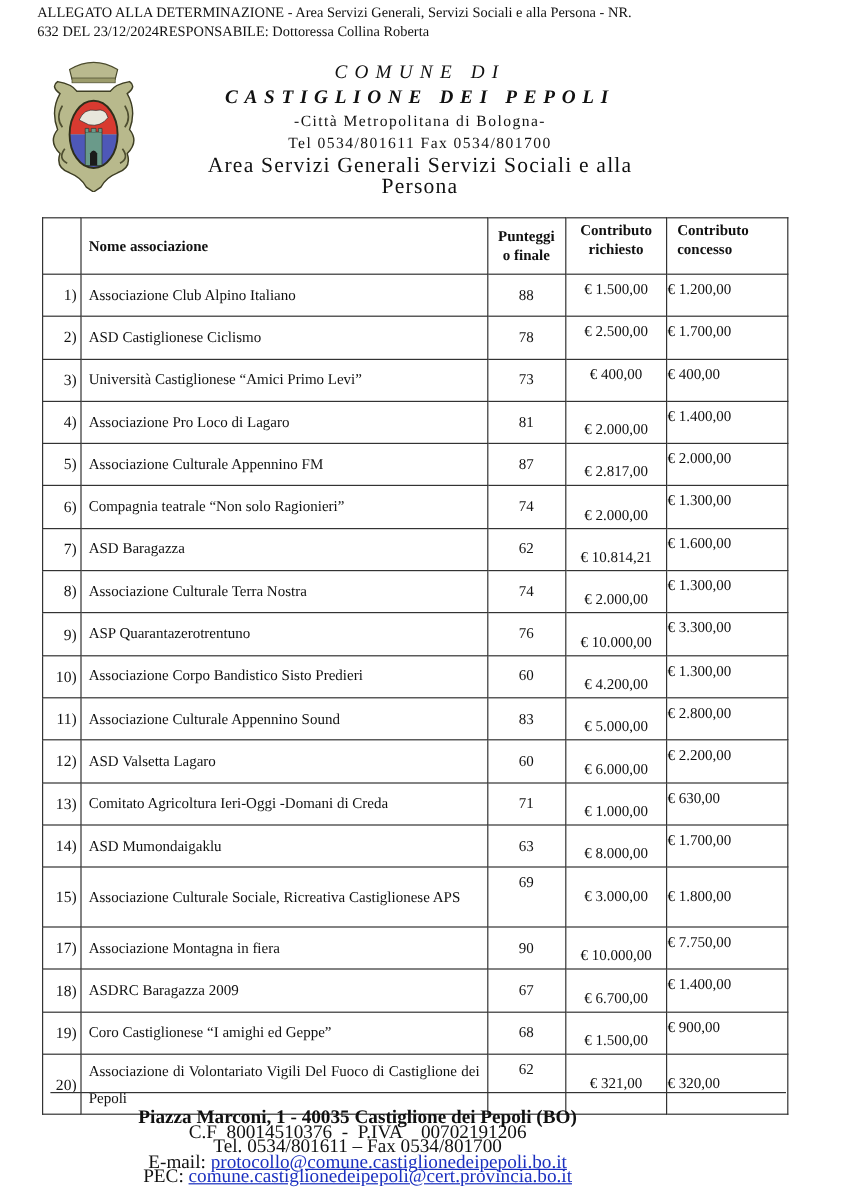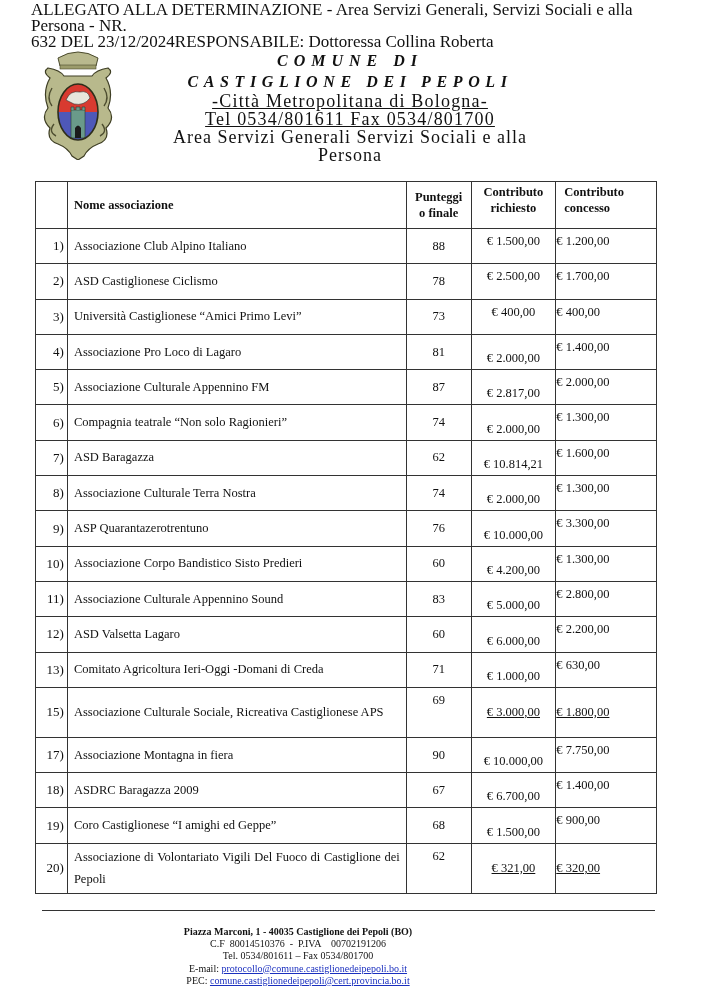--- a/index.html
+++ b/index.html
@@ -1,24 +1,24 @@
 <!DOCTYPE html>
 <html><head>
 <meta charset="utf-8">
 <style>
   html, body { margin: 0; padding: 0; background: #ffffff; }
   body { width: 707px; height: 1000px; position: relative; overflow: hidden;
          font-family: "Liberation Serif", serif; color: #111; }
   .top-header { position: absolute; left: 31px; top: 2px; width: 650px;
-                font-size: 17px; line-height: 16px; }
+                font-size: 12px; line-height: 16px; }
   .crest { position: absolute; left: 40px; top: 48px; width: 76px; height: 112px; }
   .letterhead { position: absolute; left: 150px; top: 50px; width: 400px; text-align: center; }
-  .lh-line1 { font-size: 16px; font-style: italic; font-weight: bold; letter-spacing: 6px; line-height: 21px; }
+  .lh-line1 { font-size: 16px; font-style: italic; font-weight: normal; letter-spacing: 6px; line-height: 21px; }
   .lh-line2 { font-size: 16px; font-style: italic; font-weight: bold; letter-spacing: 5.6px; line-height: 21px; }
-  .lh-sub { font-size: 18px; letter-spacing: 1.2px; line-height: 18px; text-decoration: underline; }
+  .lh-sub { font-size: 13px; letter-spacing: 1.2px; line-height: 18px; }
   .lh-area { font-size: 18px; letter-spacing: 1px; line-height: 18px; }
 
   table.assoc { position: absolute; left: 35px; top: 181px; width: 622px;
                 border-collapse: collapse; font-size: 12.5px; }
   table.assoc td, table.assoc th { border: 1px solid #333; padding: 0; }
   table.assoc th { font-weight: bold; font-size: 12.5px; line-height: 16px; }
   .c-idx { width: 28px; text-align: right; padding-right: 3px !important; font-size: 13px; }
   .c-name { width: 328px; text-align: left; padding-left: 6px !important; padding-right: 6px !important; }
   .c-score { width: 64px; text-align: center; }
   .c-req { width: 84px; text-align: center; }
@@ -27,25 +27,25 @@
   th.h-name { text-align: left; }
   th.h-score { vertical-align: middle; }
   th.h-req { vertical-align: top; padding-top: 2px !important; }
   th.h-conc { vertical-align: top; text-align: left; padding-left: 8px !important; padding-top: 2px !important; }
   tr.row td { height: 29.3px; }
   tr.row.tall td { height: 44px; }
   td.v-top { vertical-align: top; padding-top: 5px !important; }
   td.v-mid { vertical-align: middle; }
   td.v-low { vertical-align: bottom; padding-bottom: 3px !important; }
   td.c-name.just { text-align: justify; text-align-last: left; line-height: 22px; }
-  .rowtall-mid td.c-req, .rowtall-mid td.c-conc { vertical-align: middle; text-decoration: underline; }
+  .rowtall-mid td.c-req, .rowtall-mid td.c-conc { vertical-align: middle; }
 
   .footer-rule { position: absolute; left: 42px; top: 910px; width: 613px; border-top: 1px solid #333; }
   .footer { position: absolute; left: 0; top: 926px; width: 596px; text-align: center;
-            font-size: 10px; line-height: 12.2px; }
+            font-size: 16px; line-height: 12.2px; }
   .footer .f-addr { font-weight: bold; }
   .footer a { color: #1a2fbf; text-decoration: underline; }
 </style>
 </head>
 <body>
 
 <div class="top-header">
   <div>ALLEGATO ALLA DETERMINAZIONE - Area Servizi Generali, Servizi Sociali e alla Persona - NR.</div>
   <div>632 DEL 23/12/2024RESPONSABILE: Dottoressa Collina Roberta</div>
 </div>
@@ -186,20 +186,27 @@
       <td class="c-req v-low">€ 6.000,00</td>
       <td class="c-conc v-top">€ 2.200,00</td>
     </tr>
     <tr class="row">
       <td class="c-idx v-mid">13)</td>
       <td class="c-name v-mid">Comitato Agricoltura Ieri-Oggi -Domani di Creda</td>
       <td class="c-score v-mid">71</td>
       <td class="c-req v-low">€ 1.000,00</td>
       <td class="c-conc v-top">€    630,00</td>
     </tr>
+    <tr class="row">
+      <td class="c-idx v-mid">14)</td>
+      <td class="c-name v-mid">ASD Mumondaigaklu</td>
+      <td class="c-score v-mid">63</td>
+      <td class="c-req v-low">€ 8.000,00</td>
+      <td class="c-conc v-top">€ 1.700,00</td>
+    </tr>
     <tr class="row tall rowtall-mid">
       <td class="c-idx v-mid">15)</td>
       <td class="c-name just v-mid">Associazione Culturale Sociale, Ricreativa Castiglionese APS</td>
       <td class="c-score v-top">69</td>
       <td class="c-req">€ 3.000,00</td>
       <td class="c-conc">€ 1.800,00</td>
     </tr>
     <tr class="row">
       <td class="c-idx v-mid">17)</td>
       <td class="c-name v-mid">Associazione Montagna in fiera</td>

